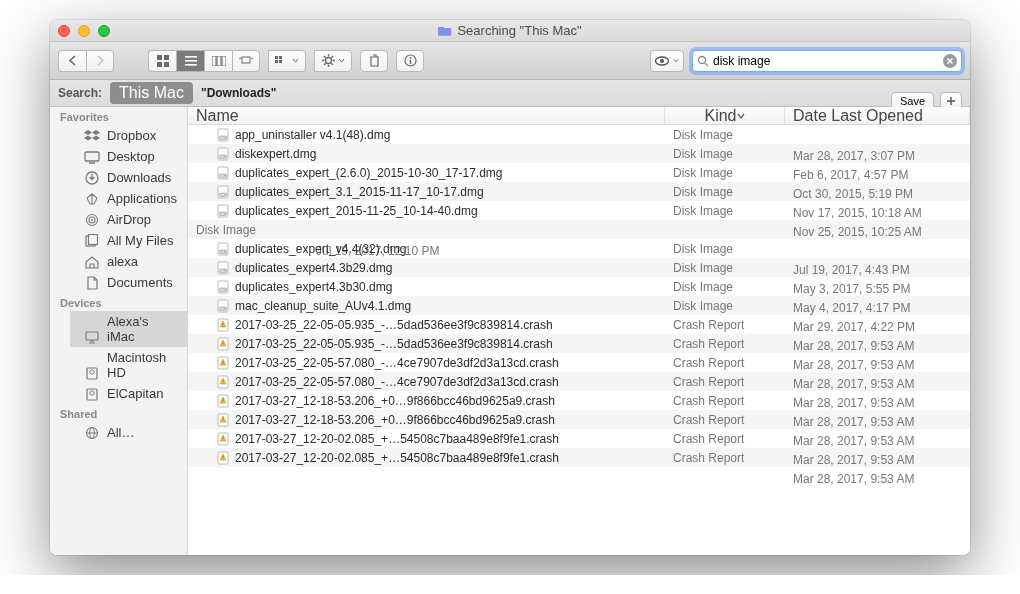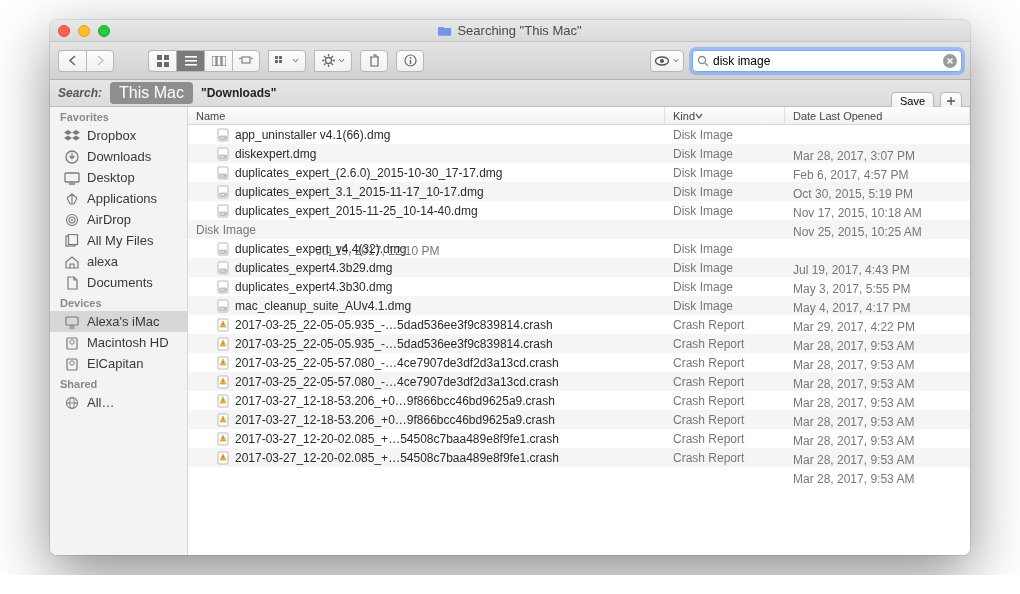--- a/index.html
+++ b/index.html
@@ -72,53 +72,53 @@
     color: #fff; font-size: 11px; line-height: 14px; text-align: center;
     cursor: pointer;
   }
   .scopebar {
     height: 27px;
     background: linear-gradient(#e5e5e5, #dcdcdc);
     border-bottom: 1px solid #bdbdbd;
     display: flex; align-items: center; padding: 0 8px; gap: 8px;
     font-size: 12px;
   }
-  .scope-label { font-weight: bold; color: #555; font-style: italic; }
+  .scope-label { font-weight: bold; color: #555; }
   .scope-pill {
     padding: 2px 9px; background: #8e8e8e; color: #fff;
     border-radius: 4px; font-size: 16px; font-weight: 500;
   }
   .scope-item { color: #222; font-weight: bold; }
   .scope-right { margin-left: auto; display: flex; gap: 6px; margin-top: 16px; }
   .save-btn, .plus-btn {
     height: 19px; padding: 0 8px; font-size: 11px;
     background: linear-gradient(#fdfdfd,#f0f0f0); border: 1px solid #b7b7b7;
     border-radius: 4px; display: flex; align-items: center;
   }
   .plus-btn { padding: 0 5px; }
   .body { display: flex; height: 448px; background: #fff; }
   .sidebar {
     width: 138px; background: #f3f3f3; border-right: 1px solid #d6d6d6;
     overflow-y: auto; font-size: 13px;
   }
   .side-head { color: #8a8a8a; font-size: 11px; font-weight: 600; padding: 4px 10px 2px; }
   .side-item {
     display: flex; align-items: flex-end; gap: 7px; padding: 3px 10px 3px 14px;
-    color: #393939; cursor: default;
+    color: #393939; cursor: default; margin-left: 20px;
   }
   .side-item.selected { background: #d7d7d7; }
   .side-item svg, .side-item .sicon { width: 16px; height: 14px; flex-shrink: 0; }
   .main { flex: 1; display: flex; flex-direction: column; overflow: hidden; }
   .colheader {
     height: 18px; background: linear-gradient(#fdfdfd,#f1f1f1);
-    border-bottom: 1px solid #d8d8d8; display: flex; font-size: 11px; color: #464646;
+    border-bottom: 1px solid #d8d8d8; display: flex; font-size: 16px; color: #464646;
   }
   .colheader > div { padding: 2px 8px; border-right: 1px solid #e0e0e0; display: flex; align-items: center; }
   .col-name { flex: 1 1 60%; }
-  .col-kind { width: 120px; display: flex; justify-content: flex-start; }
+  .col-kind { width: 120px; display: flex; justify-content: center; }
   .col-date { width: 185px; }
   .rows { flex: 1; overflow-y: auto; font-size: 12px; }
   .row { display: flex; height: 19px; align-items: center; }
   .row:nth-child(even) { background: #f5f5f5; }
   .row .cell-name { flex: 1 1 60%; display: flex; align-items: center; gap: 5px; padding-left: 28px; color: #2b2b2b; overflow: hidden; white-space: nowrap; }
   .row .cell-kind { width: 120px; color: #777; padding-left: 8px; }
   .row .cell-date { width: 185px; color: #777; padding-left: 8px; margin-top: 42px; }
   .file-icon { width: 14px; height: 14px; flex-shrink: 0; }
   .eye-btn {
     height: 22px; width: 34px; border-radius: 4px;
@@ -286,34 +286,34 @@
           <span class="sicon">
             <svg viewBox="0 0 16 14">
               <path d="M4 1 L8 3.5 L4 6 L0 3.5 Z M12 1 L16 3.5 L12 6 L8 3.5 Z M4 6.5 L8 9 L4 11.5 L0 9 Z M12 6.5 L16 9 L12 11.5 L8 9 Z" fill="#7a7a7a"></path>
             </svg>
           </span>
           <span>Dropbox</span>
         </div>
         <div class="side-item">
           <span class="sicon">
             <svg viewBox="0 0 16 14">
+              <rect x="1" y="2" width="14" height="9" rx="1" fill="none" stroke="#7a7a7a" stroke-width="1.3"></rect>
+              <line x1="5" y1="13" x2="11" y2="13" stroke="#7a7a7a" stroke-width="1.3"></line>
+            </svg>
+          </span>
+          <span>Desktop</span>
+        </div>
+        <div class="side-item">
+          <span class="sicon">
+            <svg viewBox="0 0 16 14">
               <circle cx="8" cy="7" r="6" fill="none" stroke="#7a7a7a" stroke-width="1.3"></circle>
               <path d="M8 3 v5 M5.5 6 L8 8.5 L10.5 6" fill="none" stroke="#7a7a7a" stroke-width="1.3"></path>
             </svg>
           </span>
           <span>Downloads</span>
-        </div>
-        <div class="side-item">
-          <span class="sicon">
-            <svg viewBox="0 0 16 14">
-              <rect x="1" y="2" width="14" height="9" rx="1" fill="none" stroke="#7a7a7a" stroke-width="1.3"></rect>
-              <line x1="5" y1="13" x2="11" y2="13" stroke="#7a7a7a" stroke-width="1.3"></line>
-            </svg>
-          </span>
-          <span>Desktop</span>
         </div>
         <div class="side-item">
           <span class="sicon">
             <svg viewBox="0 0 16 14">
               <path d="M3 6 L8 2 L13 6 M3 6 L6 12 M13 6 L10 12 M6 12 L10 12 M8 2 V12" fill="none" stroke="#7a7a7a" stroke-width="1.1"></path>
             </svg>
           </span>
           <span>Applications</span>
         </div>
         <div class="side-item">
@@ -407,21 +407,21 @@
       <div class="rows" id="rows">
           <div class="row">
     <div class="cell-name">
               <span>
                 <svg class="file-icon" viewBox="0 0 14 14">
                   <rect x="2" y="1" width="10" height="12" rx="1" fill="#fff" stroke="#b9b9b9"></rect>
                   <rect x="3.5" y="8" width="7" height="3.5" rx="0.7" fill="#d7d7d7" stroke="#999" stroke-width="0.6"></rect>
                   <circle cx="9" cy="9.7" r="0.6" fill="#7bb661"></circle>
                 </svg>
               </span>
-              <span>app_uninstaller v4.1(66).dmg</span>
+              <span>app_uninstaller v4.1(48).dmg</span>
             </div>
     <div class="cell-kind">Disk Image</div>
     <div class="cell-date">Mar 28, 2017, 3:07 PM</div>
           </div>
           <div class="row">
     <div class="cell-name">
               <span>
                 <svg class="file-icon" viewBox="0 0 14 14">
                   <rect x="2" y="1" width="10" height="12" rx="1" fill="#fff" stroke="#b9b9b9"></rect>
                   <rect x="3.5" y="8" width="7" height="3.5" rx="0.7" fill="#d7d7d7" stroke="#999" stroke-width="0.6"></rect>

